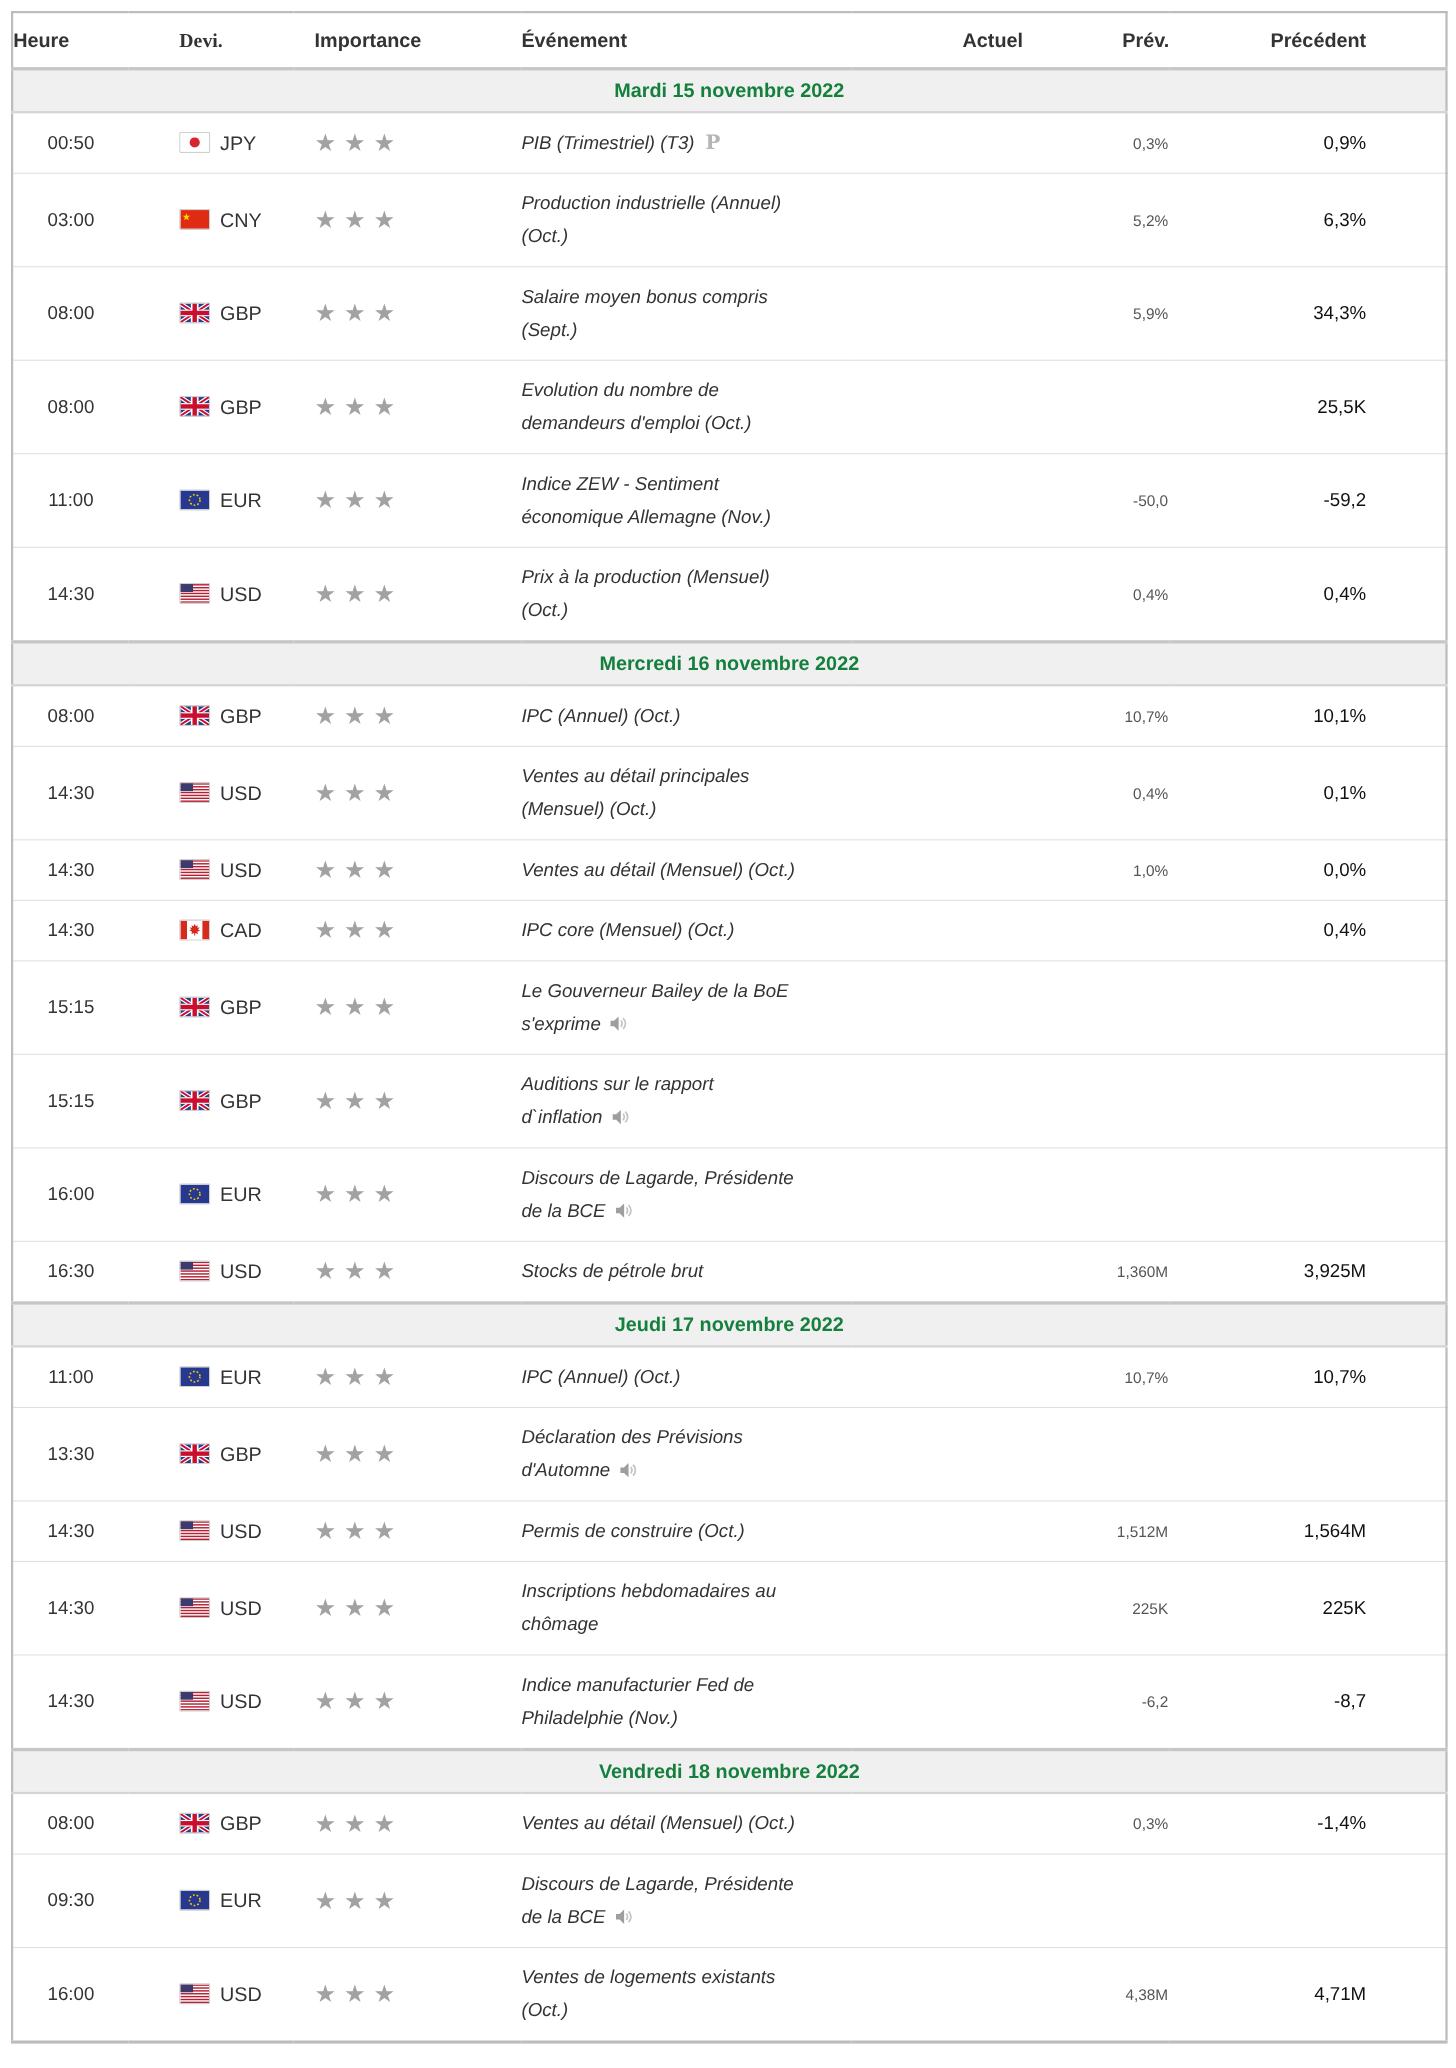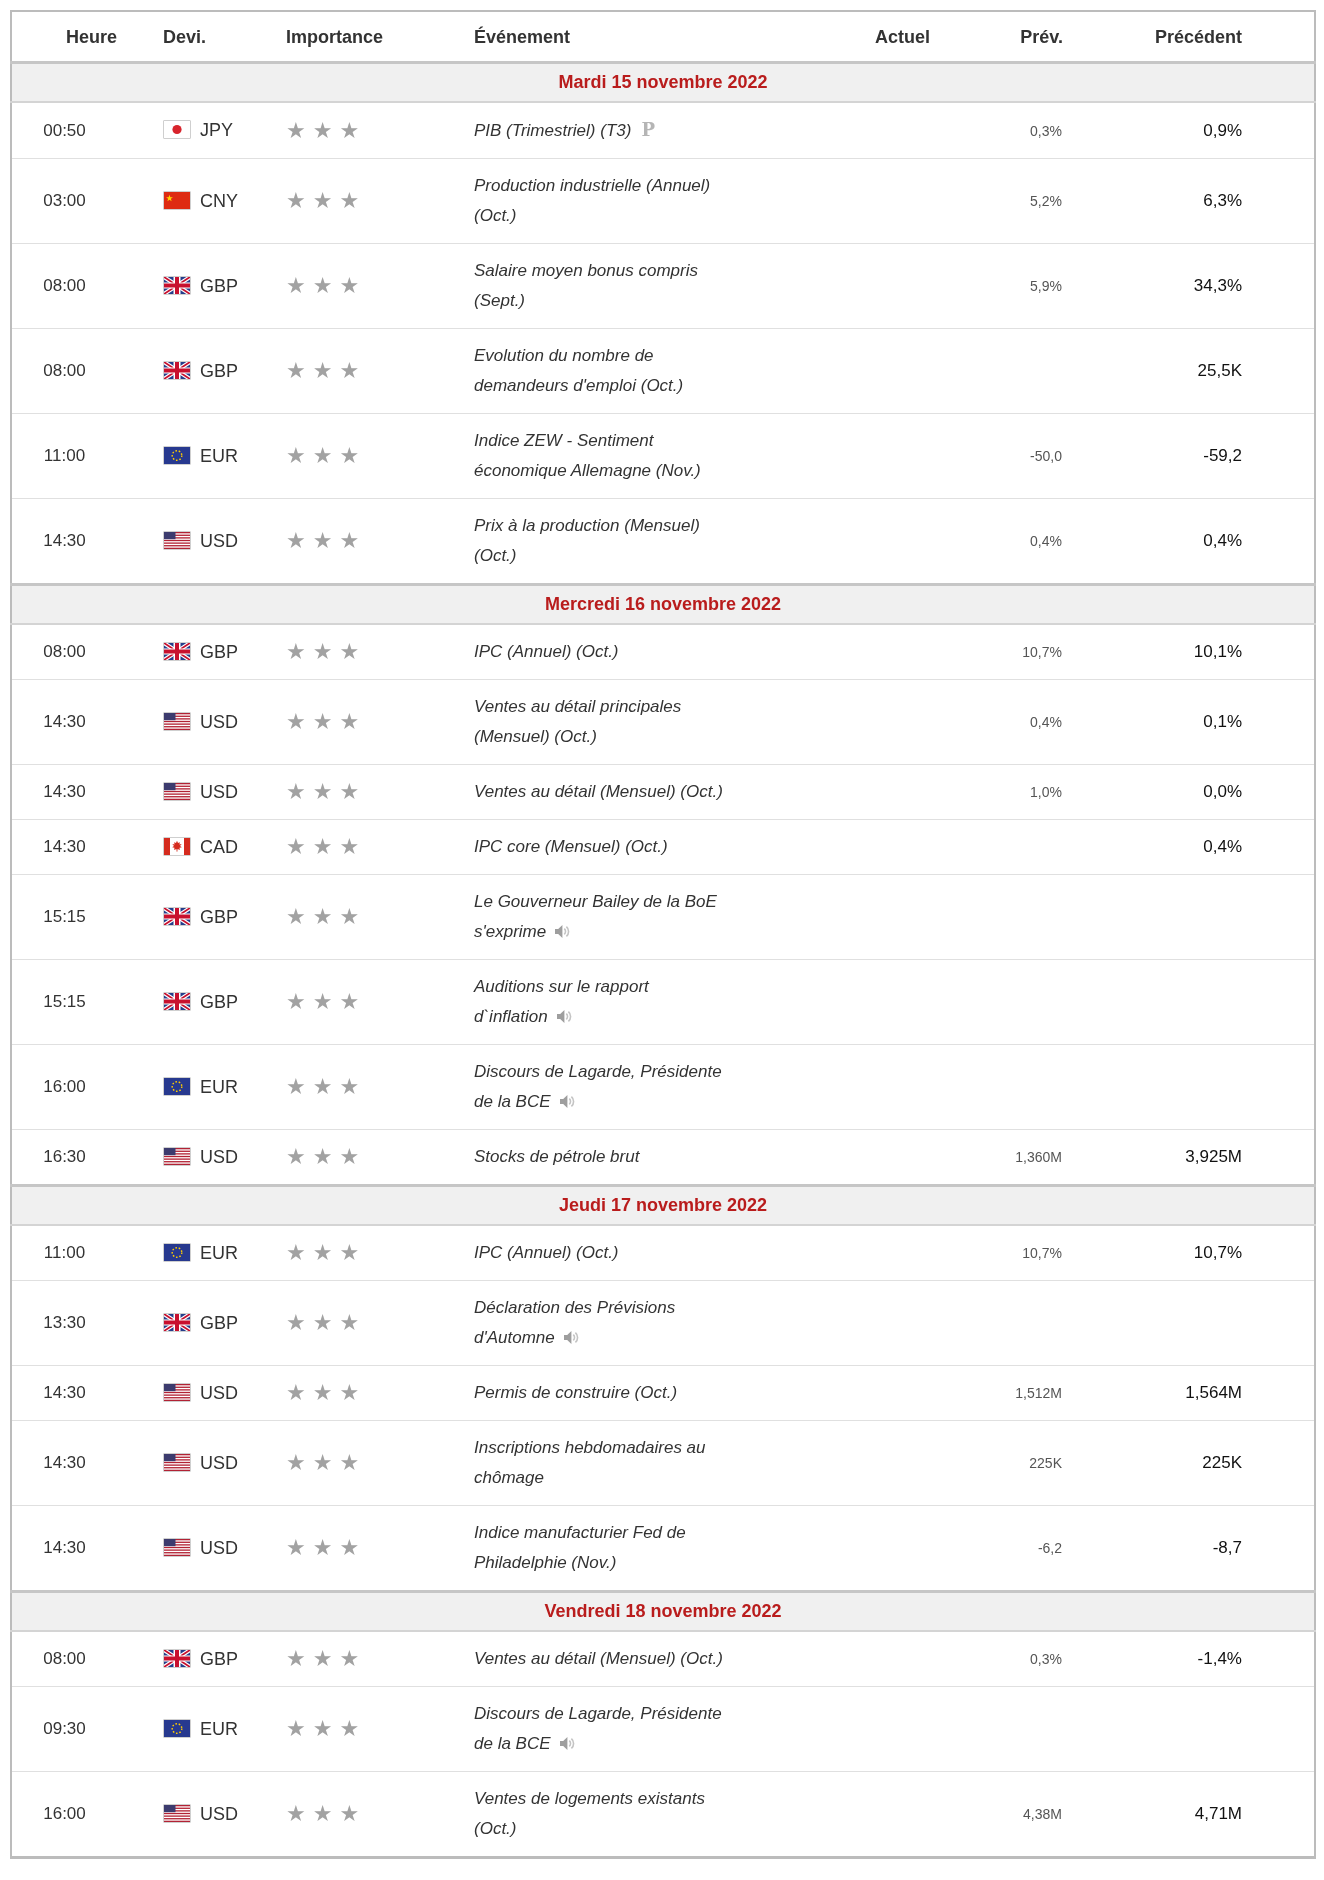--- a/index.html
+++ b/index.html
@@ -2,33 +2,33 @@
 <html><head>
 <meta charset="utf-8">
 <style>
   html,body{margin:0;padding:0;background:#fff;}
   body{width:1324px;font-family:"Liberation Sans",sans-serif;-webkit-font-smoothing:antialiased;}
   .wrap{padding:10px 10px 0 10px;}
   table.cal{width:1304px;border-collapse:collapse;table-layout:fixed;
     border:2px solid #bcbcbc;border-bottom-width:3px;background:#fff;}
   thead th{font-size:18px;font-weight:bold;color:#333;text-align:left;
     padding:15px 0 13px 0;background:#fff;}
-  th.h-time{text-align:right;margin-left:28px;}
-  th.h-cur{padding-left:46px;}
+  th.h-time{text-align:left;margin-left:28px;}
+  th.h-cur{padding-left:46px;font-family:Liberation Serif, serif;}
   th.h-imp{padding-left:19px;}
   th.h-event{padding-left:0;}
   th.h-actual{text-align:right;}
   th.h-forecast{text-align:right;}
   th.h-previous{text-align:right;padding-right:72px;}
 
   td{vertical-align:middle;}
   tr.event-row td{border-top:1px solid #e0e0e0;}
   tr.date-row td{border-top:3px solid #c6c6c6;border-bottom:2px solid #d4d4d4;}
   .date-cell{background:#f0f0f0;text-align:center;font-weight:bold;font-size:18px;
-    color:#b91c1c;padding:8px 0;}
+    color:#15803d;padding:8px 0;}
 
   .c-time{text-align:center;font-size:17px;color:#333;padding:13px 17px;}
   .c-cur{padding-left:46px;font-size:18px;color:#333;white-space:nowrap;}
   .flag{display:inline-block;vertical-align:-3px;margin-right:9px;line-height:0;
     border:1px solid #cfcfcf;border-radius:1px;}
   .flag svg{display:block;}
   .c-imp{padding-left:19px;}
   .stars{color:#a2a2a2;font-size:22px;letter-spacing:7px;white-space:nowrap;}
   .c-event{font-size:17px;color:#333;line-height:30px;padding:12px 0;}
   .event-link{white-space:pre-line;cursor:pointer;font-style:italic;}

